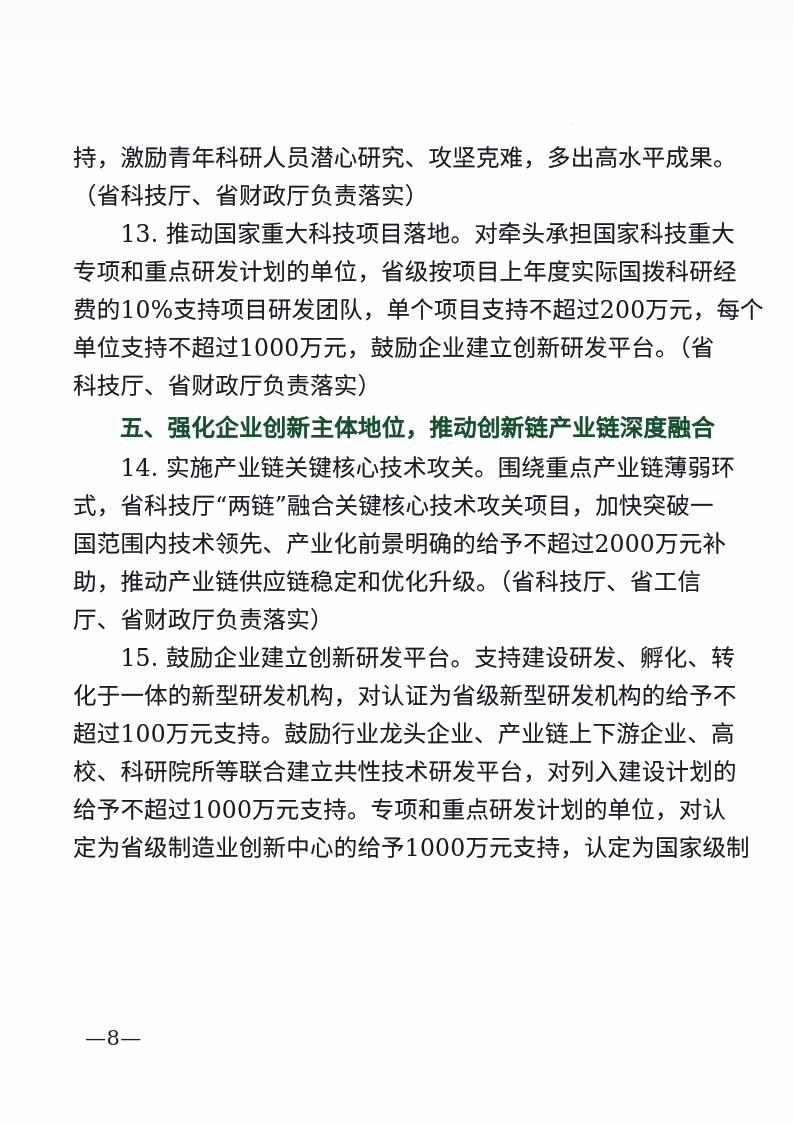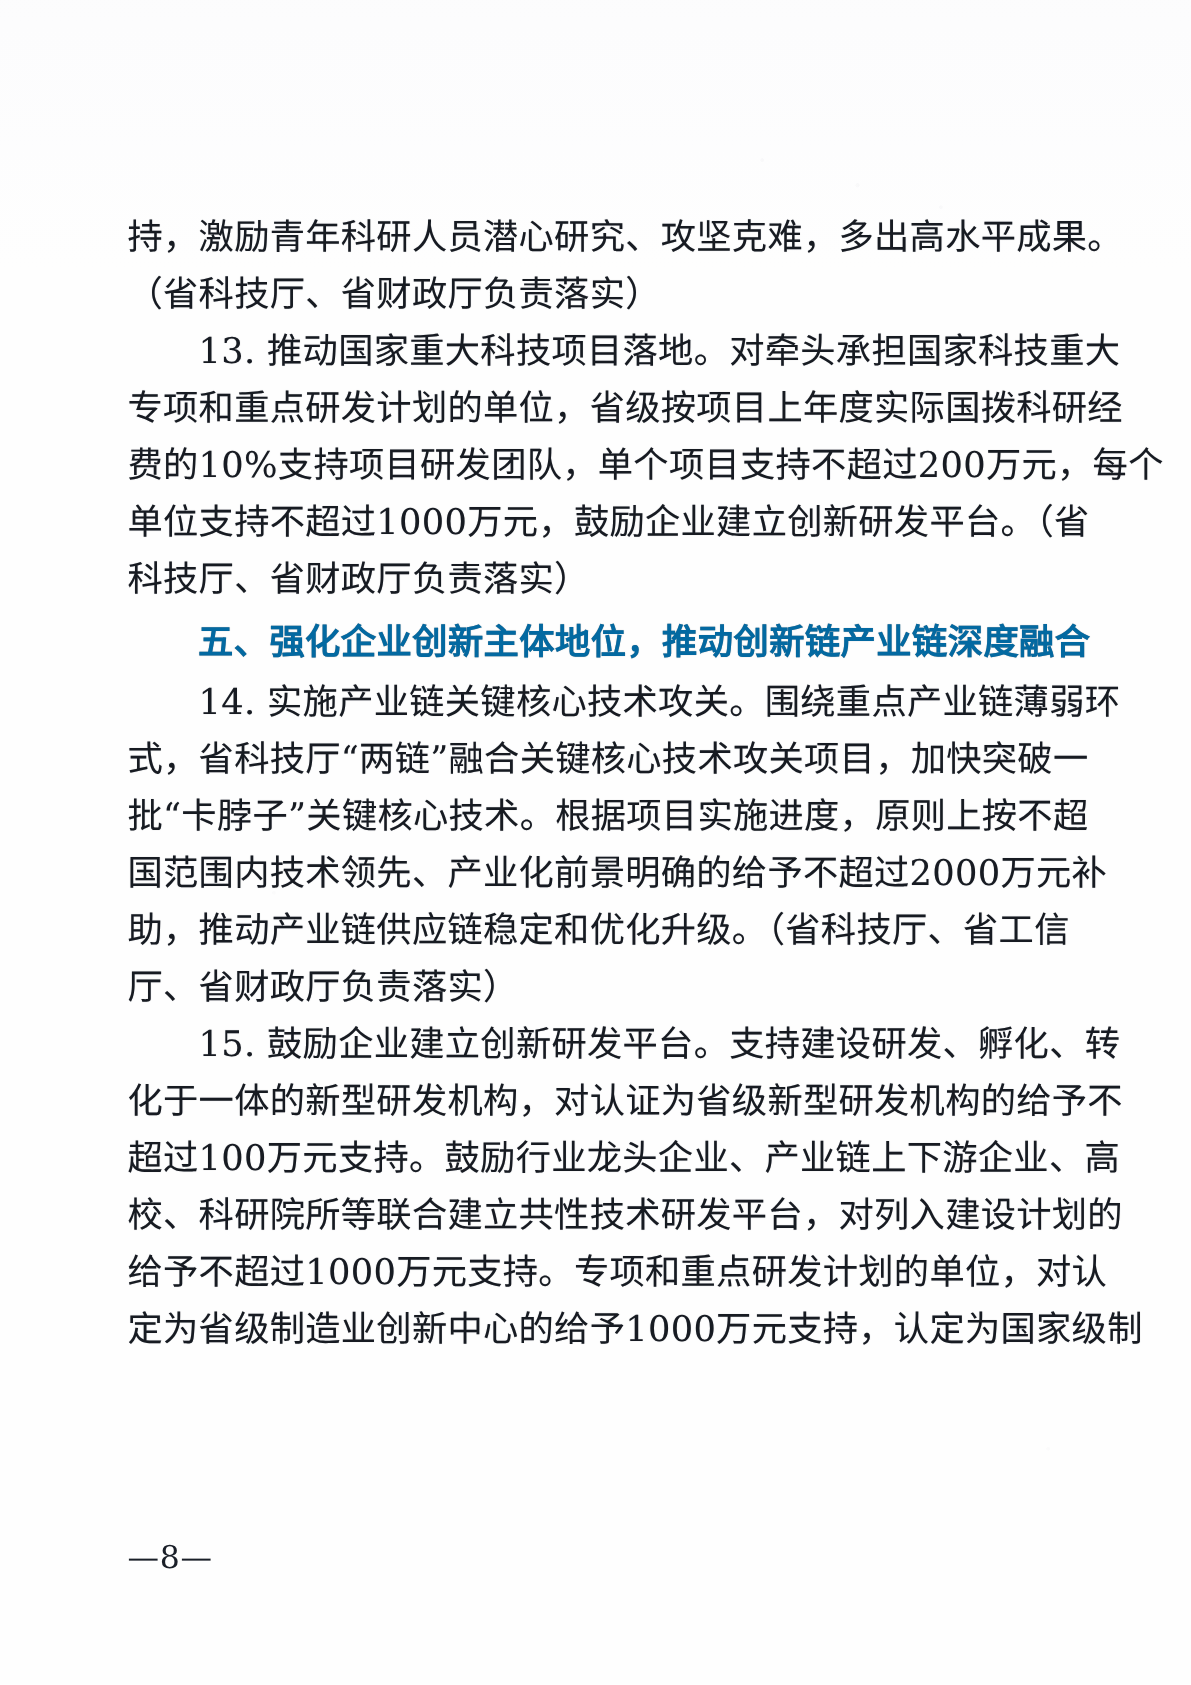--- a/index.html
+++ b/index.html
@@ -26,21 +26,21 @@
     background:
       radial-gradient(circle at 72% 11%, rgba(170,170,180,0.055) 0 1.2px, rgba(0,0,0,0) 1.6px),
       radial-gradient(circle at 64% 9.5%, rgba(160,160,175,0.05) 0 1px, rgba(0,0,0,0) 1.4px),
       radial-gradient(circle at 79% 12.3%, rgba(165,165,180,0.05) 0 1px, rgba(0,0,0,0) 1.4px),
       radial-gradient(circle at 23% 53%, rgba(170,170,180,0.04) 0 1px, rgba(0,0,0,0) 1.4px),
       radial-gradient(circle at 88% 86%, rgba(170,170,180,0.04) 0 1px, rgba(0,0,0,0) 1.4px),
       linear-gradient(180deg, rgba(250,250,252,0.55) 0%, rgba(255,255,255,0) 16%);
   }
   .body-area {
     position: absolute;
-    left: 85px;
+    left: 73px;
     top: 139px;
     width: 602px;
   }
   .line {
     height: 38px;
     line-height: 38px;
     font-size: 23.5px;
     letter-spacing: 0.2px;
     white-space: pre;
     color: #171b22;
@@ -48,21 +48,21 @@
   }
   .heading-line {
     height: 44px;
     line-height: 46px;
     font-size: 23.5px;
     font-family: "DejaVu Sans", "Liberation Sans", sans-serif;
     font-weight: 700;
     letter-spacing: 0.3px;
     white-space: pre;
     padding-left: 47px;
-    color: #0369a1;
+    color: #14532d;
     text-shadow: 0 0 0.5px rgba(20,24,32,0.5);
   }
   .page-footer {
     position: absolute;
     left: 85px;
     top: 1026px;
     font-size: 21px;
     letter-spacing: 0.5px;
     color: #1a1f28;
     font-family: "DejaVu Serif", "Liberation Serif", serif;
@@ -88,21 +88,20 @@
       <div class="line">费的10%支持项目研发团队，单个项目支持不超过200万元，每个</div>
       <div class="line">单位支持不超过1000万元，鼓励企业建立创新研发平台。（省</div>
       <div class="line">科技厅、省财政厅负责落实）</div>
     </div>
 
     <div class="heading-line">五、强化企业创新主体地位，推动创新链产业链深度融合</div>
 
     <div>
       <div class="line">　　14. 实施产业链关键核心技术攻关。围绕重点产业链薄弱环</div>
       <div class="line">式，省科技厅“两链”融合关键核心技术攻关项目，加快突破一</div>
-      <div class="line">批“卡脖子”关键核心技术。根据项目实施进度，原则上按不超</div>
       <div class="line">国范围内技术领先、产业化前景明确的给予不超过2000万元补</div>
       <div class="line">助，推动产业链供应链稳定和优化升级。（省科技厅、省工信</div>
       <div class="line">厅、省财政厅负责落实）</div>
     </div>
 
     <div>
       <div class="line">　　15. 鼓励企业建立创新研发平台。支持建设研发、孵化、转</div>
       <div class="line">化于一体的新型研发机构，对认证为省级新型研发机构的给予不</div>
       <div class="line">超过100万元支持。鼓励行业龙头企业、产业链上下游企业、高</div>
       <div class="line">校、科研院所等联合建立共性技术研发平台，对列入建设计划的</div>

